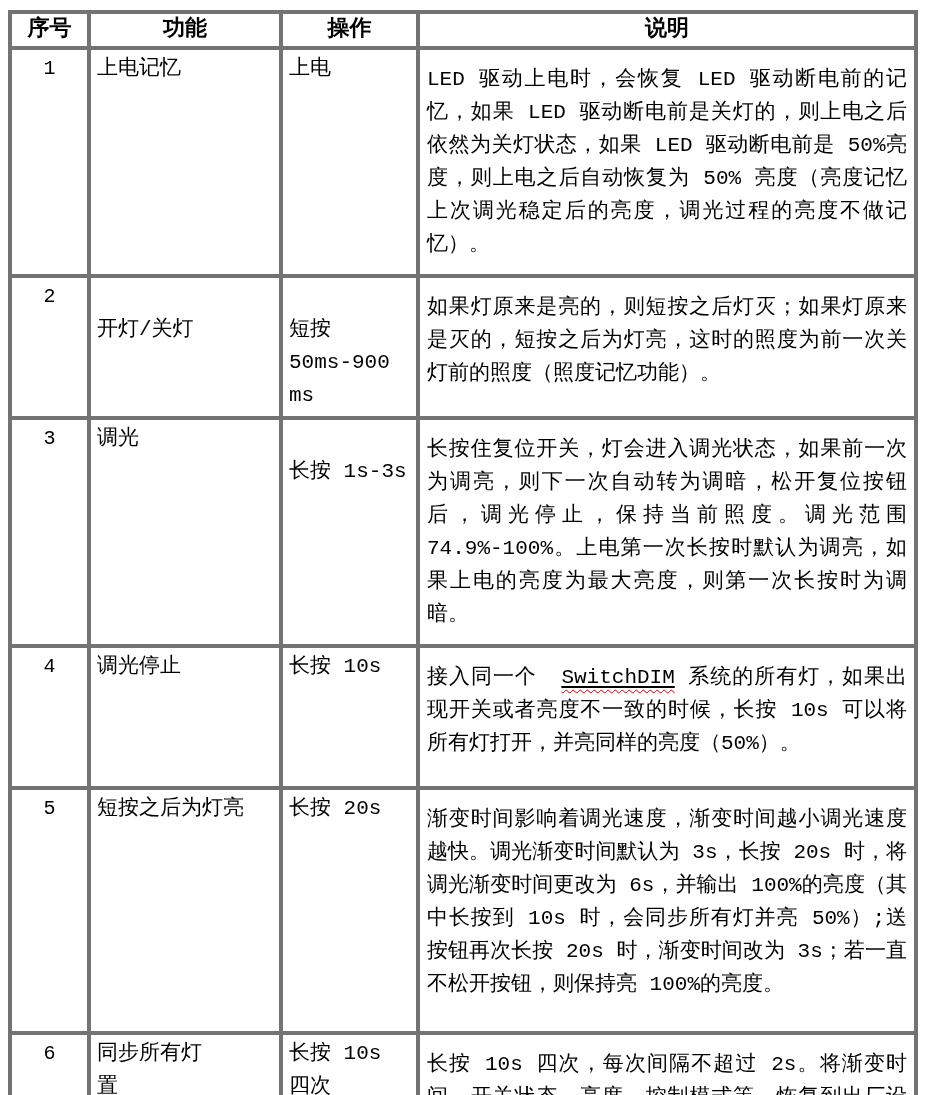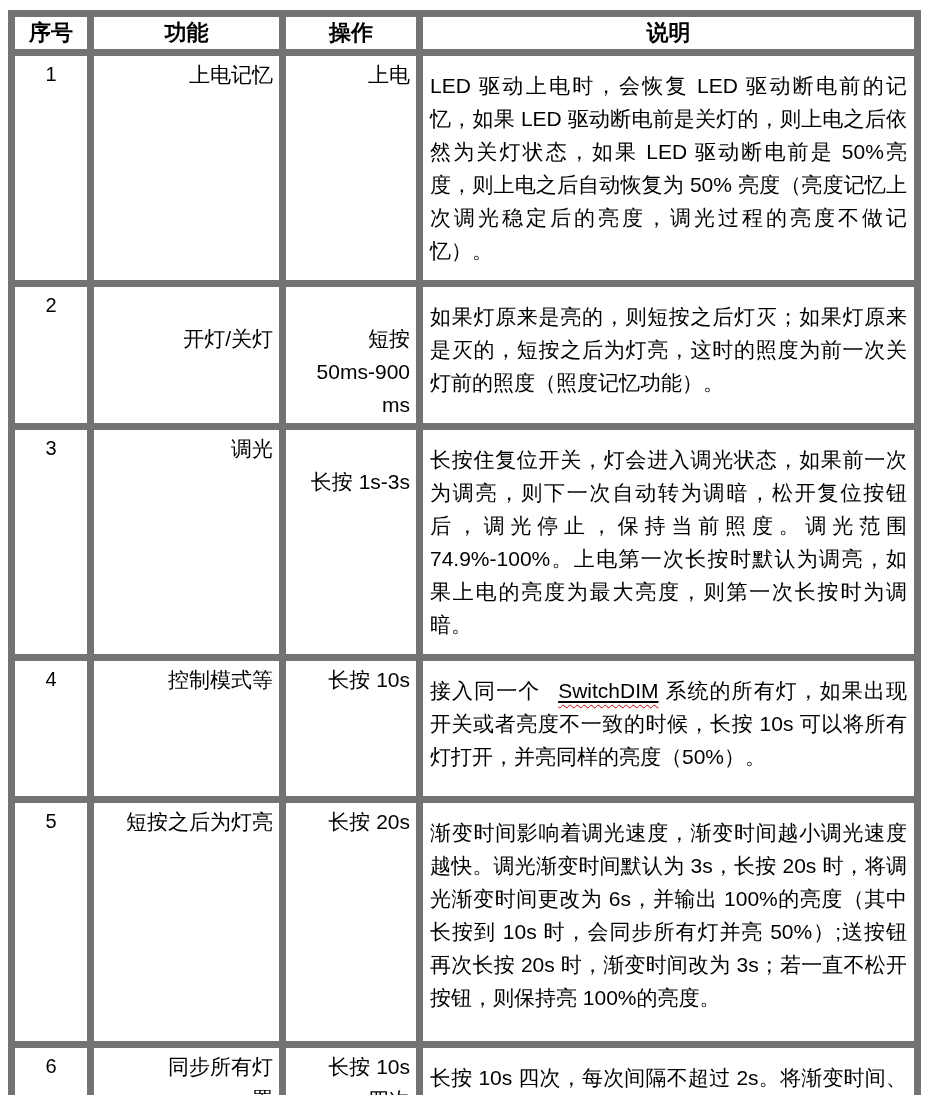--- a/index.html
+++ b/index.html
@@ -24,27 +24,28 @@
     table-layout: fixed;
     border-collapse: collapse;
     border: 2px solid #000000;
   }
   col.c-num  { width: 79px;  }
   col.c-fn   { width: 192px; }
   col.c-op   { width: 137px; }
   col.c-desc { width: 498px; }
 
   th, td {
-    border: 7px solid #737373;
+    border: 4px solid #737373;
     vertical-align: top;
     font-size: 21px;
     line-height: 33px;
     padding: 2px 6px;
     box-sizing: border-box;
     overflow: hidden;
+    font-family: Liberation Mono, monospace;
   }
   th {
     font-size: 22px;
     font-weight: bold;
     text-align: center;
     line-height: 30px;
     padding: 1px 2px;
   }
   tr.h-head { height: 35px;  }
   tr.h-r1   { height: 213px; }
@@ -53,21 +54,21 @@
   tr.h-r4   { height: 142px; }
   tr.h-r5   { height: 245px; }
   tr.h-r6   { height: 100px; }
 
   td.cell-num {
     text-align: center;
     font-size: 20px;
   }
   td.cell-fn,
   td.cell-op {
-    text-align: right;
+    text-align: left;
     white-space: pre-line;
   }
   td.cell-desc {
     text-align: justify;
     text-justify: inter-ideograph;
     padding: 13px 7px;
   }
   .u-wavy {
     text-decoration-line: underline;
     text-decoration-style: wavy;
@@ -122,21 +123,21 @@
       </tr>
       <tr class="h-r3">
         <td class="cell-num">3</td>
         <td class="cell-fn">调光</td>
         <td class="cell-op">
 长按 1s-3s</td>
         <td class="cell-desc">长按住复位开关，灯会进入调光状态，如果前一次为调亮，则下一次自动转为调暗，松开复位按钮后，调光停止，保持当前照度。调光范围 74.9%-100%。上电第一次长按时默认为调亮，如果上电的亮度为最大亮度，则第一次长按时为调暗。</td>
       </tr>
       <tr class="h-r4">
         <td class="cell-num">4</td>
-        <td class="cell-fn">控制模式等</td>
+        <td class="cell-fn">调光停止</td>
         <td class="cell-op">长按 10s</td>
         <td class="cell-desc"><span>接入同一个 </span><span class="u-wavy"><span class="u-solid">SwitchDIM</span></span><span> 系统的所有灯，如果出现开关或者亮度不一致的时候，长按 10s 可以将所有灯打开，并亮同样的亮度（50%）。</span></td>
       </tr>
       <tr class="h-r5">
         <td class="cell-num">5</td>
         <td class="cell-fn">短按之后为灯亮</td>
         <td class="cell-op">长按 20s</td>
         <td class="cell-desc">渐变时间影响着调光速度，渐变时间越小调光速度越快。调光渐变时间默认为 3s，长按 20s 时，将调光渐变时间更改为 6s，并输出 100%的亮度（其中长按到 10s 时，会同步所有灯并亮 50%）;送按钮再次长按 20s 时，渐变时间改为 3s；若一直不松开按钮，则保持亮 100%的亮度。</td>
       </tr>
       <tr class="h-r6">

